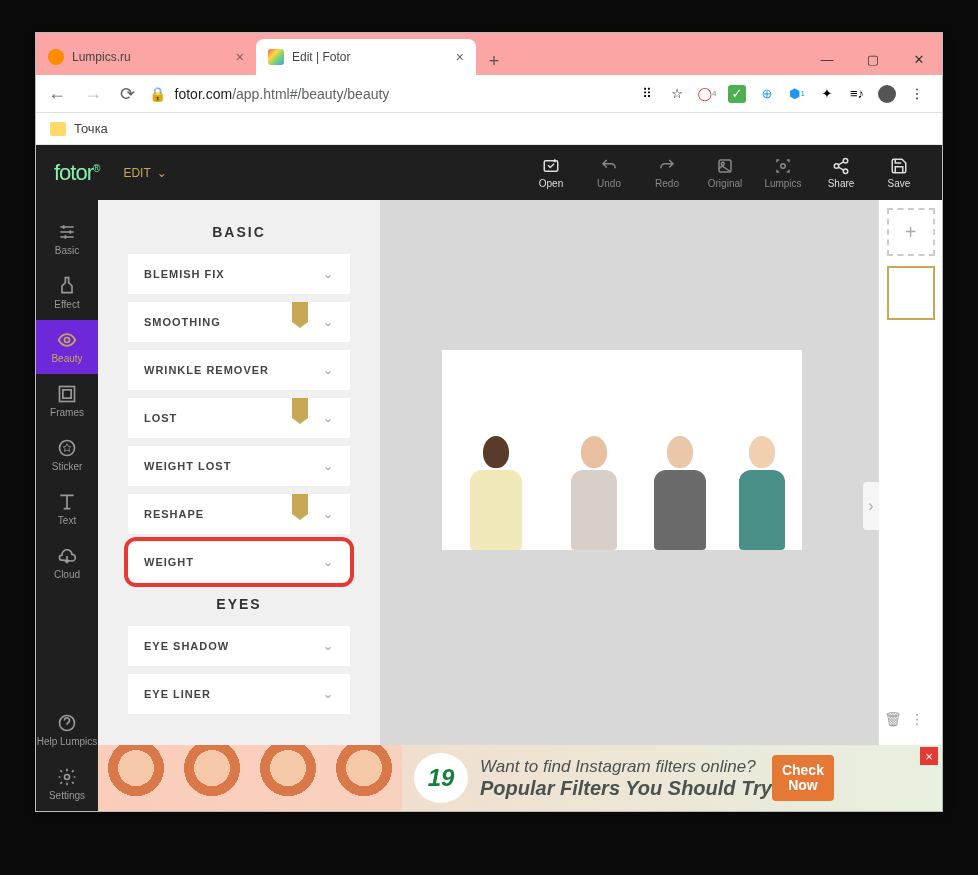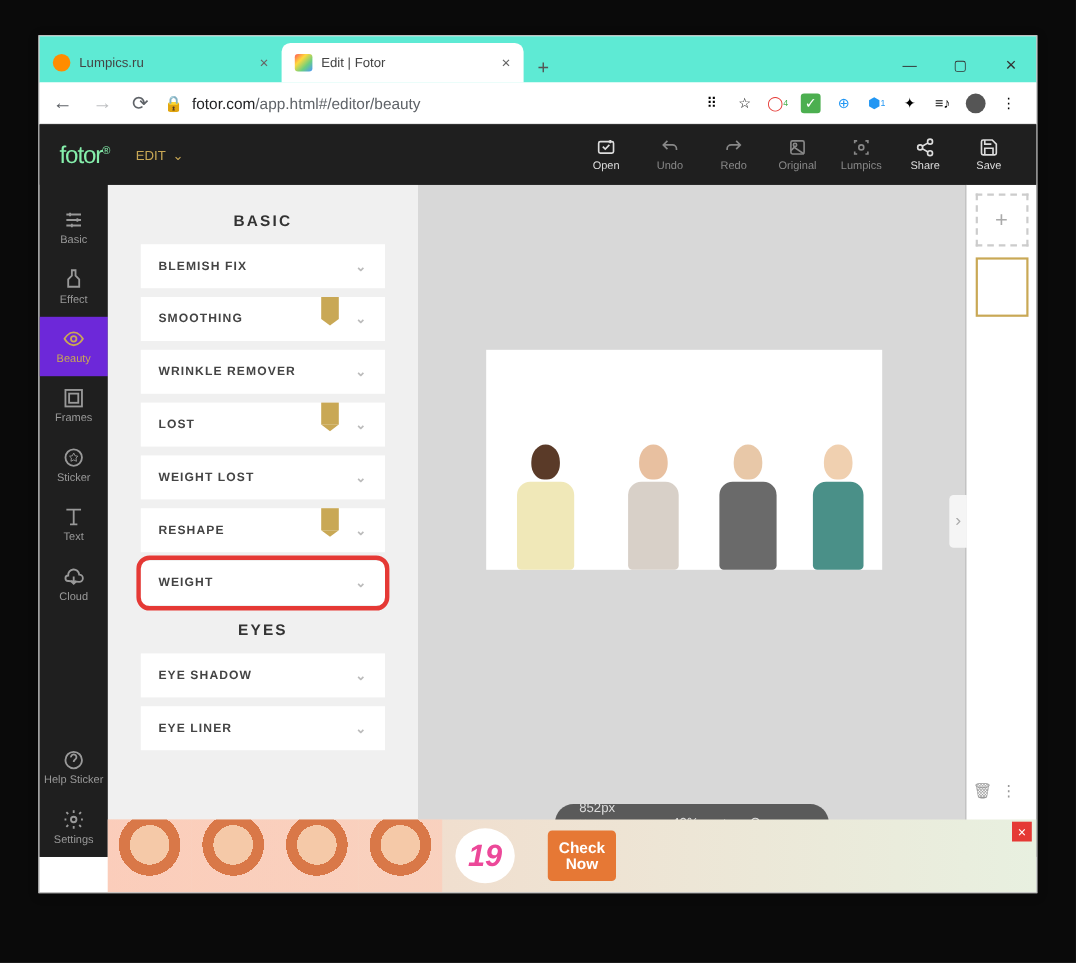--- a/index.html
+++ b/index.html
@@ -1,19 +1,19 @@
 <!DOCTYPE html>
 <html><head>
 <meta charset="utf-8">
 <style>
 *{box-sizing:border-box;margin:0;padding:0;font-family:Arial,Helvetica,sans-serif}
 body{background:#0a0a0a;width:978px;height:875px;overflow:hidden}
 
 .chrome{position:absolute;left:35px;top:32px;width:908px;height:780px;background:#fff;border:1px solid #bbb;box-shadow:0 2px 10px rgba(0,0,0,.3)}
-.titlebar{height:42px;background:#5eead4;display:flex;align-items:flex-end}
+.titlebar{height:42px;background:#fca5a5;display:flex;align-items:flex-end}
 .tab{height:36px;display:flex;align-items:center;padding:0 12px;font-size:12px;color:#444;position:relative;width:220px;gap:8px}
 .tab.active{background:#fff;border-radius:8px 8px 0 0}
 .favicon{width:16px;height:16px;border-radius:50%}
 .fav-orange{background:#ff8c00}
 .fav-fotor{background:linear-gradient(135deg,#ff5757,#ffd93d,#6bcf7f,#4d96ff);border-radius:3px}
 .tab-close{margin-left:auto;color:#666;font-size:14px}
 .newtab{width:28px;height:28px;display:flex;align-items:center;justify-content:center;color:#555;font-size:18px;margin-left:4px}
 .winctrl{margin-left:auto;display:flex}
 .winctrl div{width:46px;height:32px;display:flex;align-items:center;justify-content:center;color:#333;font-size:13px}
 .addrbar{height:38px;background:#fff;display:flex;align-items:center;padding:0 8px;gap:10px;border-bottom:1px solid #e0e0e0}
@@ -53,25 +53,25 @@
 .p-head{width:26px;height:32px;border-radius:50% 50% 45% 45%;margin:0 auto}
 .p-body{width:52px;height:80px;border-radius:12px 12px 4px 4px;margin:2px auto 0}
 .dims-bar{position:absolute;bottom:14px;left:50%;transform:translateX(-50%);background:#5a5a5a;border-radius:20px;height:34px;display:flex;align-items:center;padding:0 22px;gap:20px;color:#ddd;font-size:12px}
 .right-strip{width:64px;background:#fff;padding:8px;display:flex;flex-direction:column;gap:10px;border-left:1px solid #ddd;align-items:center}
 .add-box{width:48px;height:48px;border:2px dashed #ccc;display:flex;align-items:center;justify-content:center;color:#aaa;font-size:20px}
 .thumb{width:48px;height:54px;border:2px solid #c9a855;background:linear-gradient(#fff,#fff)}
 .ad{position:absolute;left:62px;bottom:0;right:0;height:66px;background:linear-gradient(90deg,#f5d5c5,#e8f0e0);display:flex;align-items:center}
 .ad-close{position:absolute;right:4px;top:2px;width:18px;height:18px;background:#e53935;color:#fff;font-size:13px;display:flex;align-items:center;justify-content:center}
 .ad-faces{display:flex}
 .ad-face{width:76px;height:66px;background:radial-gradient(circle at 50% 35%,#f5c9a8 18px,#d97848 18px,#d97848 28px,rgba(255,200,180,.6) 28px)}
-.ad-num{width:54px;height:50px;background:#fff;border-radius:50%;font-size:28px;font-weight:bold;font-style:italic;color:#ec4899;display:flex;align-items:center;justify-content:center;margin:0 12px}
+.ad-num{width:54px;height:50px;background:#fff;border-radius:50%;font-size:24px;font-weight:bold;font-style:italic;color:#15803d;display:flex;align-items:center;justify-content:center;margin:0 12px}
 .ad-txt{display:flex;flex-direction:column;color:#4a5250;font-style:italic}
 .ad-t1{font-size:17px}
 .ad-t2{font-size:20px;font-weight:bold}
-.ad-btn{margin-left:18px;background:#e67835;color:#fff;font-weight:bold;padding:8px 10px;font-size:14px;border-radius:4px;text-align:center;line-height:1.1}
+.ad-btn{background:#e67835;color:#fff;font-weight:bold;padding:8px 10px;font-size:14px;border-radius:4px;text-align:center;line-height:1.1}
 .trash{position:absolute;right:18px;bottom:84px;color:#999;display:flex;gap:8px;font-size:14px}
 .caret-r{position:absolute;right:-1px;top:50%;width:16px;height:48px;background:#f5f5f5;display:flex;align-items:center;justify-content:center;color:#aaa;border-radius:4px 0 0 4px;transform:translateY(-50%)}
 </style>
 </head>
 <body>
 
 <div class="chrome">
   <div class="titlebar">
     <div class="tab">
       <span class="favicon fav-orange"></span>
@@ -90,36 +90,40 @@
       <div>✕</div>
     </div>
   </div>
 
   <div class="addrbar">
     <span class="nav-icon">←</span>
     <span class="nav-icon" style="opacity:.4">→</span>
     <span class="nav-icon">⟳</span>
     <div class="url">
       <span>🔒</span>
-      <span><span class="domain">fotor.com</span><span>/app.html#/editor/beauty</span></span>
+      <span><span class="domain">fotor.com</span><span>/app.html#/beauty/beauty</span></span>
     </div>
     <div class="ext-icons">
       <span class="ext-icon">⠿</span>
       <span class="ext-icon">☆</span>
       <span class="ext-icon" style="color:#e53935">◯<sub style="color:#4caf50;font-size:8px">4</sub></span>
       <span class="ext-icon" style="background:#4caf50;color:#fff;border-radius:3px">✓</span>
       <span class="ext-icon" style="color:#2196f3">⊕</span>
       <span class="ext-icon" style="color:#2196f3">⬢<sub style="font-size:8px">1</sub></span>
       <span class="ext-icon">✦</span>
       <span class="ext-icon">≡♪</span>
       <span class="ext-icon" style="background:#555;border-radius:50%"></span>
       <span class="ext-icon">⋮</span>
     </div>
   </div>
 
+  <div class="bookbar">
+    <span class="book-folder"></span>
+    <span>Точка</span>
+  </div>
 
   <div class="app">
     <div class="topbar">
       <span class="logo"><span>fotor</span><sup>®</sup></span>
       <span class="edit-drop">
           <span>EDIT</span>
           <span>⌄</span>
         </span>
       <div class="top-actions">
         <div class="top-act on">
@@ -223,21 +227,21 @@
               <path d="M12 12v8m-3-3l3 3 3-3"></path>
             </svg>
             <span>Cloud</span>
           </div>
         <div class="lnav-spacer"></div>
         <div class="lnav-item">
             <svg viewBox="0 0 24 24" fill="none" stroke="currentColor" stroke-width="2">
               <circle cx="12" cy="12" r="9"></circle>
               <path d="M9 9a3 3 0 115 2c-1 1-2 1-2 3M12 18h0"></path>
             </svg>
-            <span>Help Sticker</span>
+            <span>Help Lumpics</span>
           </div>
         <div class="lnav-item">
             <svg viewBox="0 0 24 24" fill="none" stroke="currentColor" stroke-width="2">
               <circle cx="12" cy="12" r="3"></circle>
               <path d="M12 2v3m0 14v3M4 12H2m20 0h-2M6 6l-2-2m16 16l-2-2M6 18l-2 2M20 4l-2 2"></path>
             </svg>
             <span>Settings</span>
           </div>
       </div>
 
@@ -328,18 +332,20 @@
 
     <div class="ad">
       <div class="ad-faces">
         <div class="ad-face"></div>
         <div class="ad-face"></div>
         <div class="ad-face"></div>
         <div class="ad-face"></div>
       </div>
       <div class="ad-num">19</div>
       <div class="ad-txt">
+        <span class="ad-t1">Want to find Instagram filters online?</span>
+        <span class="ad-t2">Popular Filters You Should Try</span>
       </div>
       <div class="ad-btn">Check<br>Now</div>
       <div class="ad-close">×</div>
     </div>
   </div>
 </div>
 
 </body></html>

